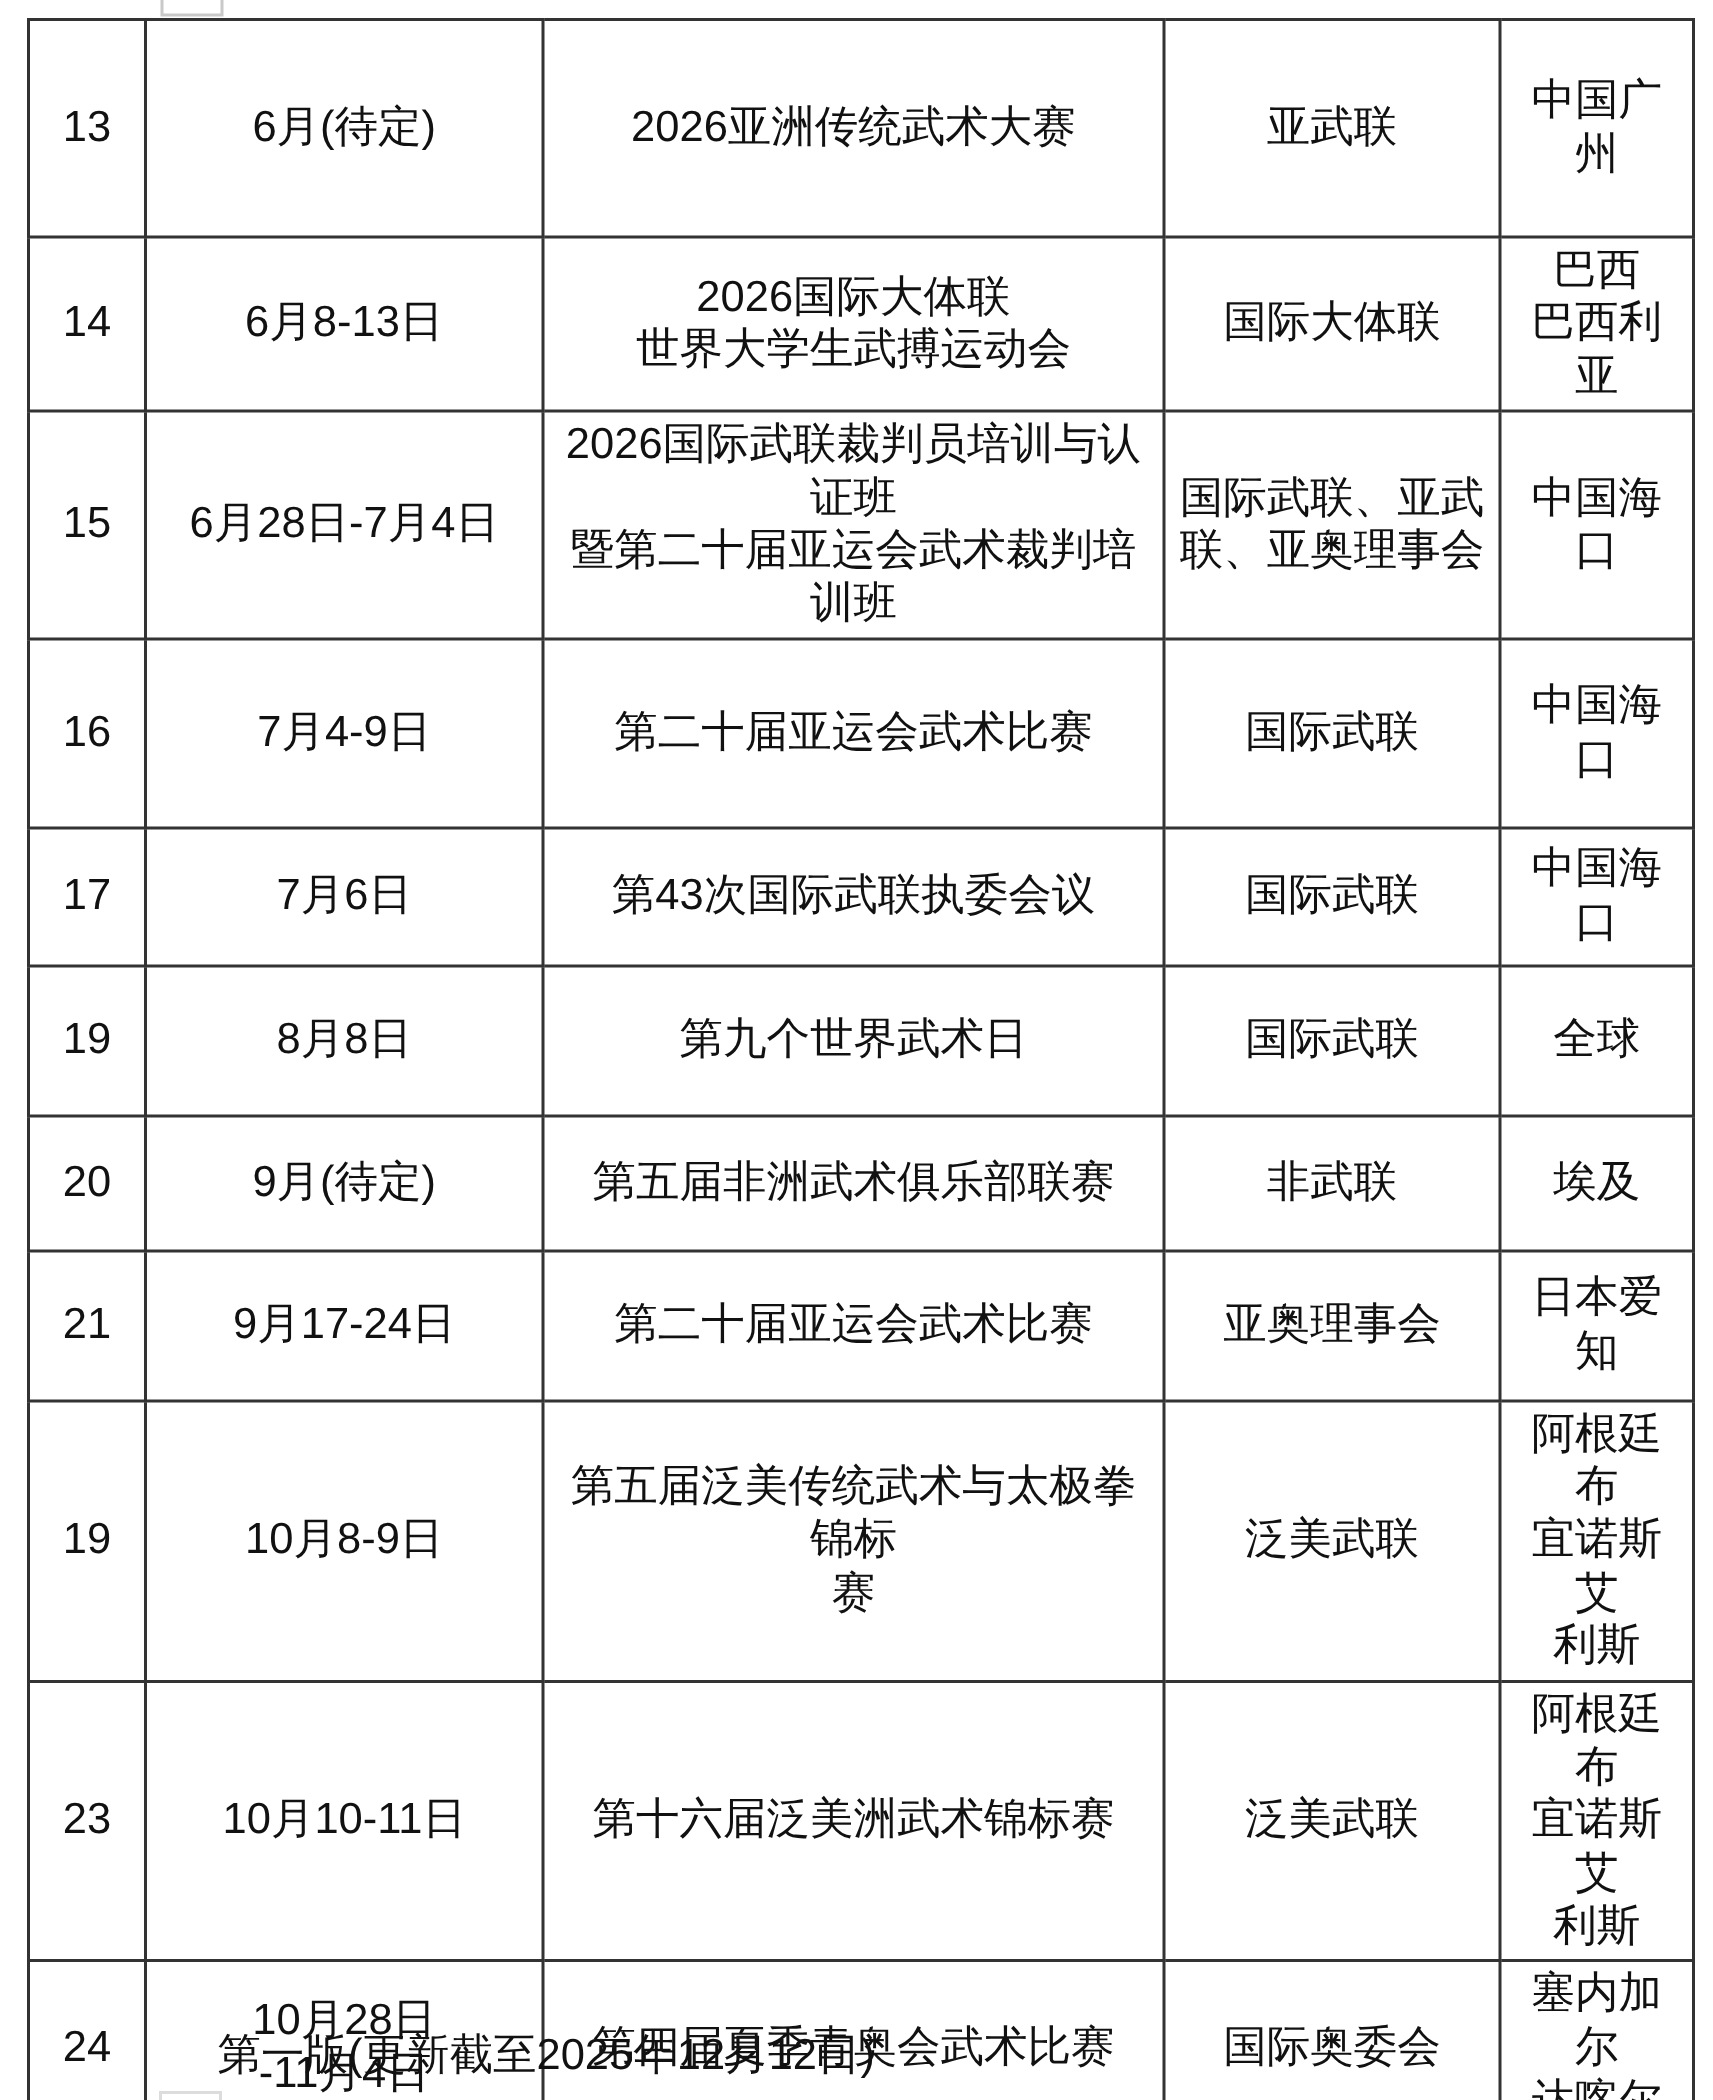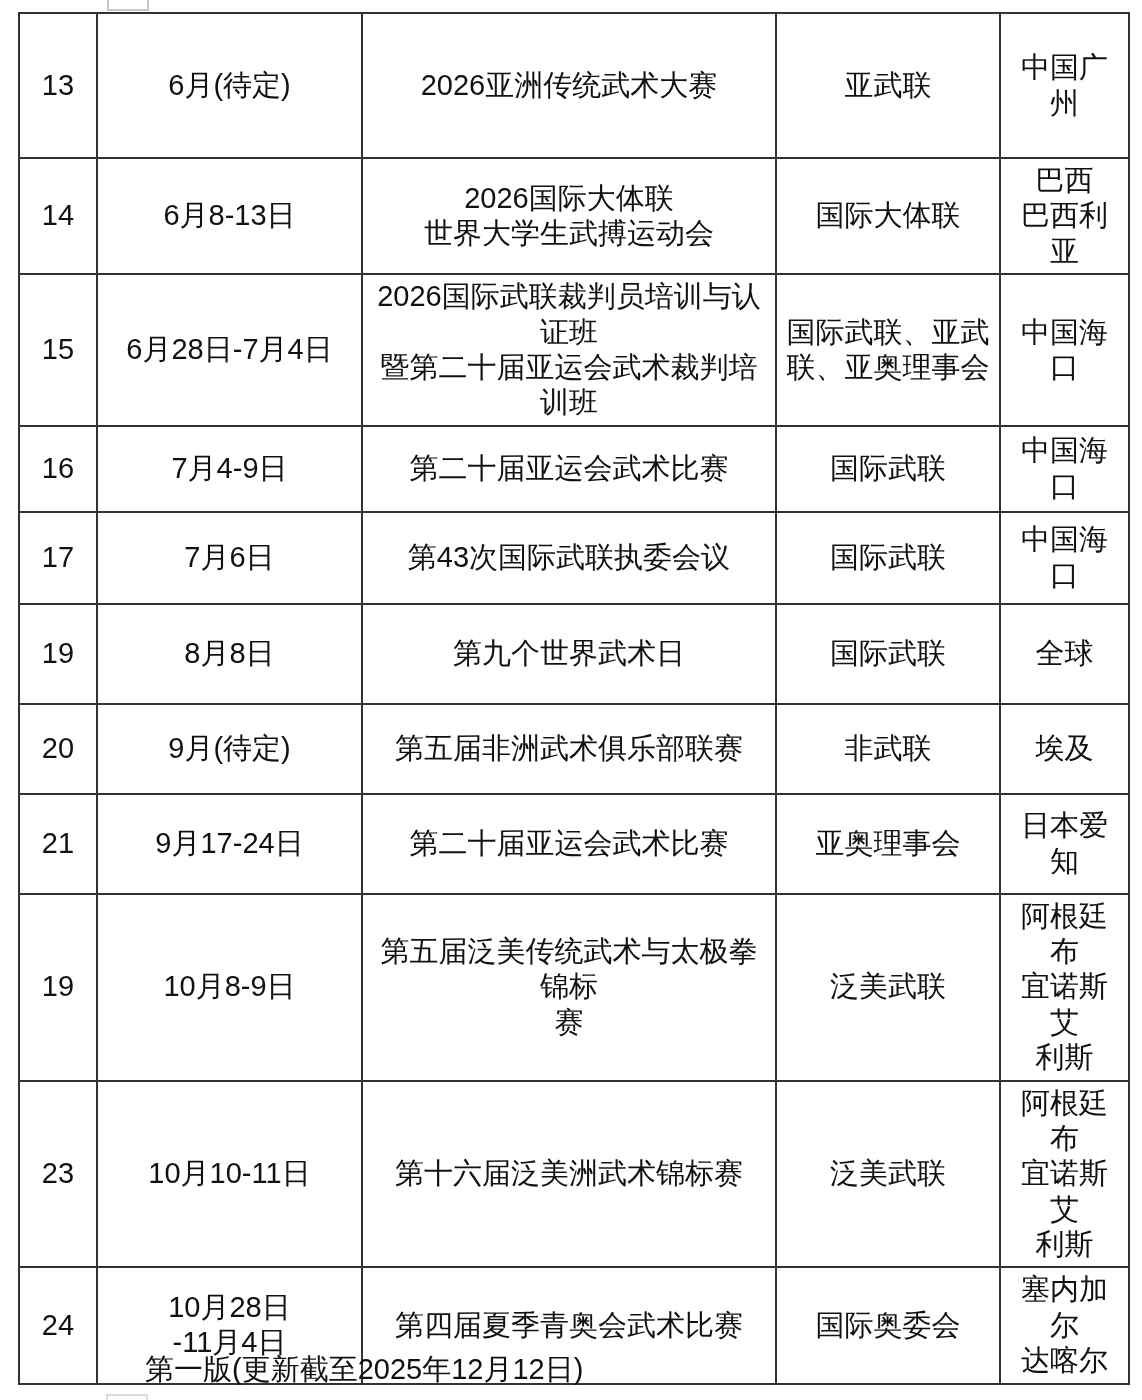--- a/index.html
+++ b/index.html
@@ -100,21 +100,21 @@
       </tr>
       <tr style="height: 115px;">
         <td>15</td>
         <td>6月28日-7月4日</td>
         <td>2026国际武联裁判员培训与认证班
 暨第二十届亚运会武术裁判培训班</td>
         <td>国际武联、亚武
 联、亚奥理事会</td>
         <td>中国海口</td>
       </tr>
-      <tr style="height: 86px;">
+      <tr style="height: 126px;">
         <td>16</td>
         <td>7月4-9日</td>
         <td>第二十届亚运会武术比赛</td>
         <td>国际武联</td>
         <td>中国海口</td>
       </tr>
       <tr style="height: 92px;">
         <td>17</td>
         <td>7月6日</td>
         <td>第43次国际武联执委会议</td>

